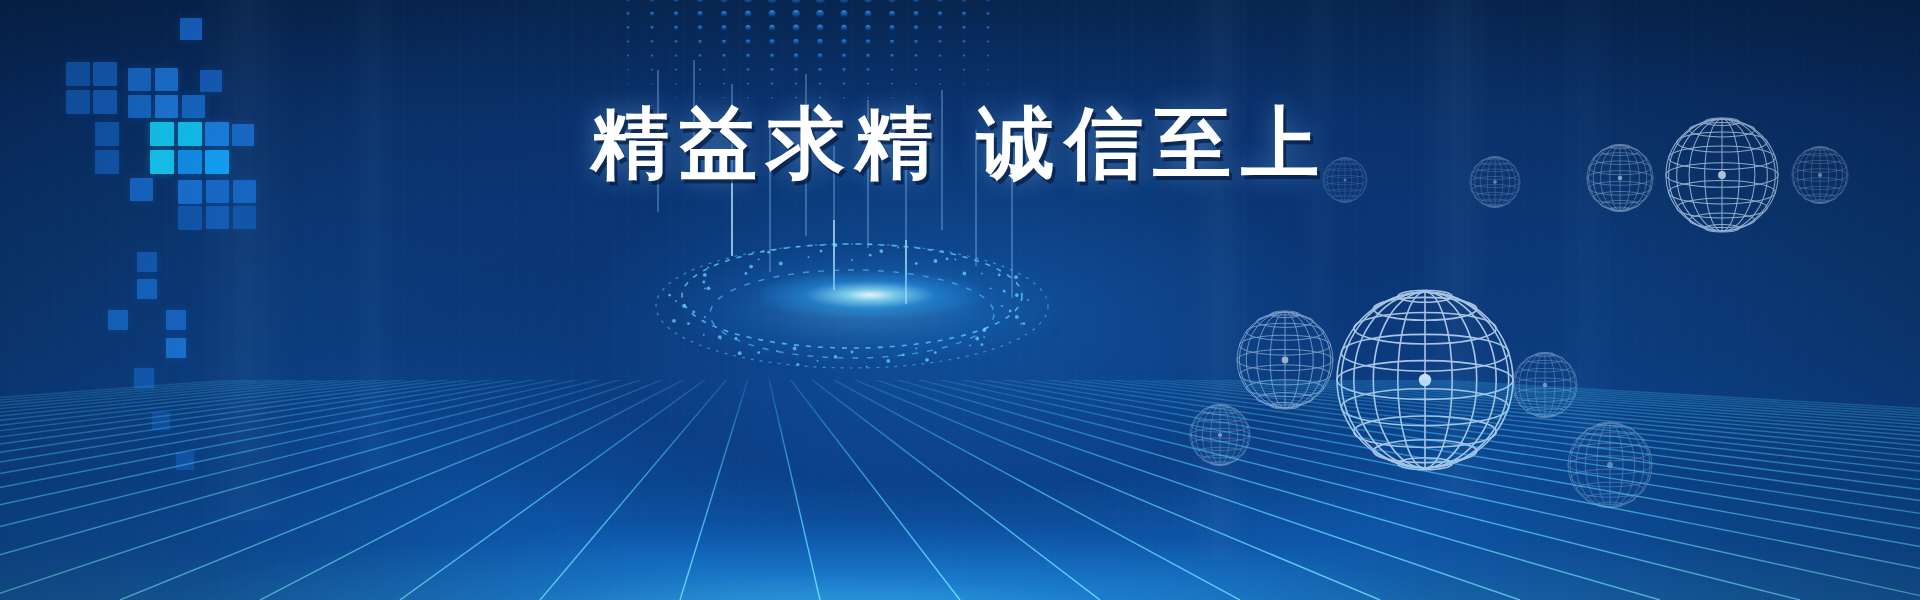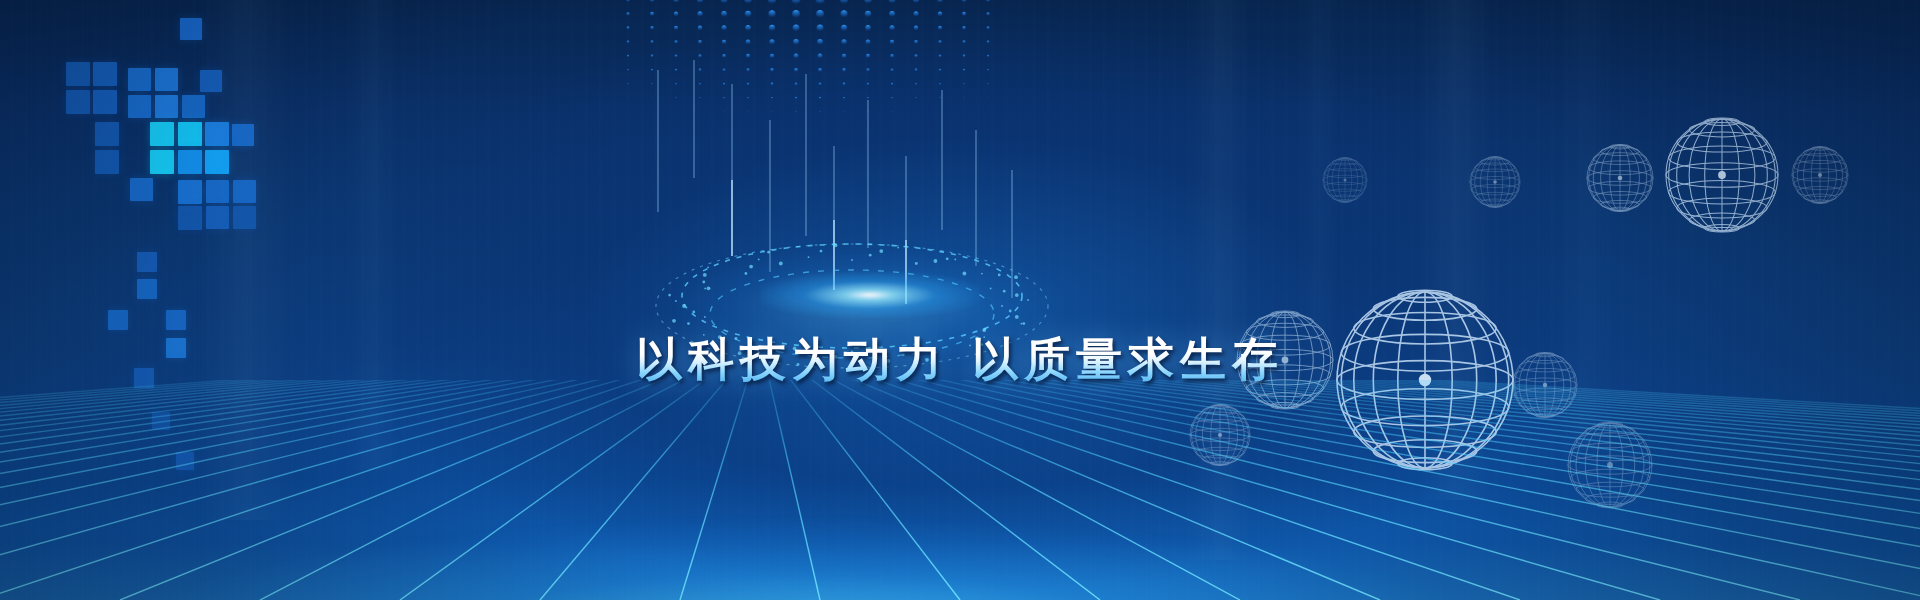--- a/index.html
+++ b/index.html
@@ -649,18 +649,18 @@
           <line x1="-200" y1="137.1" x2="2120" y2="137.1" opacity="0.66"></line>
           <line x1="-200" y1="176.3" x2="2120" y2="176.3" opacity="0.76"></line>
           <line x1="-200" y1="220.0" x2="2120" y2="220.0" opacity="0.88"></line>
         </g>
     </svg>
     <div class="floor-haze"></div>
   </div>
 
   <div class="vignette"></div>
 
-
-  <div class="subtitle">
-    <span>以科技为动力</span><span class="gap"></span><span>以质量求生存</span>
+  <div class="headline">
+    <span>精益求精</span><span class="gap"></span><span>诚信至上</span>
   </div>
 
+
 </div>
 
 </body></html>

